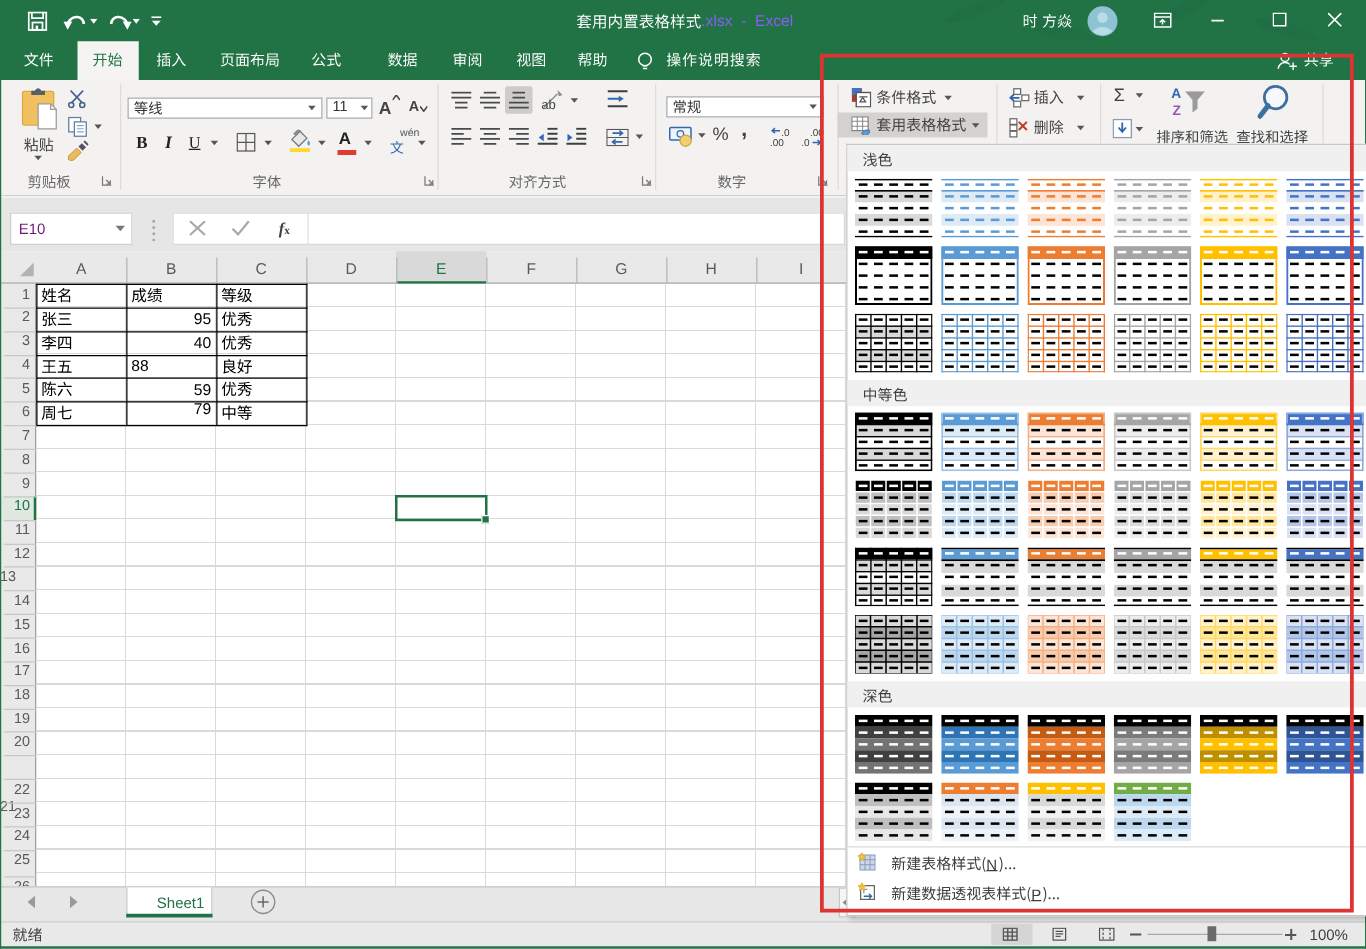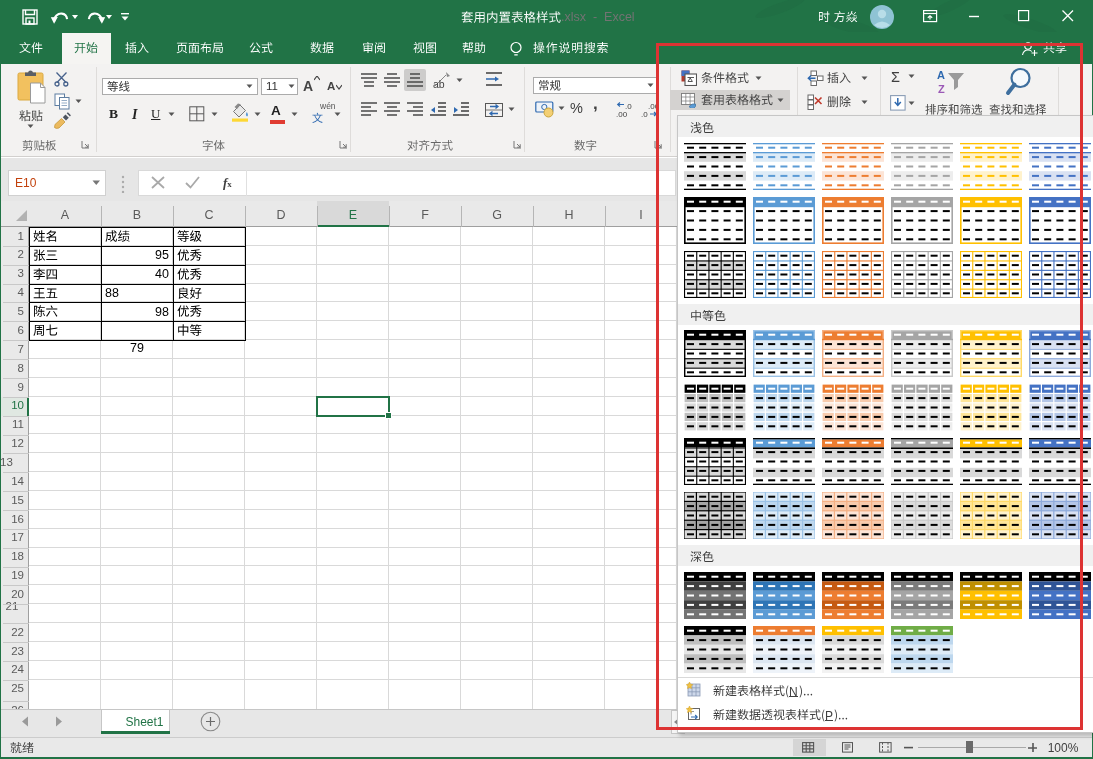--- a/index.html
+++ b/index.html
@@ -33,21 +33,21 @@
   </svg>
 <svg style="position:absolute;left:121px;top:13px;" width="9" height="8" viewBox="0 0 9 8">
     <g fill="#fff">
       <rect x="0" y="0" width="8" height="1.4"></rect>
       <path d="M0.5 3.5 h7 l-3.5 4 z"></path>
     </g>
   </svg>
 <svg style="position:absolute;left:461px;top:7.7px;overflow:visible" width="102" height="17">
     <path d="M7.3 -8.4C7.7 -8 8.1 -7.6 8.6 -7.1H4.1C4.6 -7.6 5 -8 5.3 -8.4ZM2 0.7C2.5 0.6 3.1 0.5 9.5 0.2C9.8 0.5 10 0.8 10.2 1L11 0.5C10.5 -0.1 9.5 -1.1 8.7 -1.8L7.9 -1.4C8.2 -1.1 8.5 -0.8 8.8 -0.5L3.4 -0.3C4 -0.7 4.6 -1.2 5.2 -1.8H11.8V-2.6H4.2V-3.5H9.3V-4.1H4.2V-4.9H9.3V-5.6H4.2V-6.4H9.3V-6.6C10 -6.1 10.8 -5.6 11.5 -5.3C11.6 -5.5 11.9 -5.8 12.1 -6C10.8 -6.5 9.4 -7.4 8.4 -8.4H11.7V-9.3H5.9C6.2 -9.6 6.4 -10 6.5 -10.3L5.6 -10.5C5.4 -10.1 5.1 -9.7 4.8 -9.3H0.8V-8.4H4.2C3.3 -7.5 2 -6.6 0.5 -5.9C0.7 -5.7 0.9 -5.4 1.1 -5.2C1.9 -5.5 2.6 -6 3.2 -6.4V-2.6H0.8V-1.8H3.9C3.3 -1.2 2.7 -0.7 2.5 -0.6C2.2 -0.4 2 -0.2 1.8 -0.2C1.9 0.1 2 0.5 2 0.7Z M14.4 -9.6V-5.1C14.4 -3.3 14.3 -1.1 12.9 0.5C13.1 0.6 13.5 0.9 13.6 1.1C14.6 0 15 -1.4 15.2 -2.8H18.3V0.9H19.3V-2.8H22.7V-0.3C22.7 -0.1 22.6 0 22.3 0C22.1 0.1 21.2 0.1 20.4 0C20.5 0.3 20.6 0.7 20.7 0.9C21.9 0.9 22.6 0.9 23 0.8C23.4 0.6 23.6 0.3 23.6 -0.3V-9.6ZM15.3 -8.7H18.3V-6.7H15.3ZM22.7 -8.7V-6.7H19.3V-8.7ZM15.3 -5.8H18.3V-3.7H15.3C15.3 -4.2 15.3 -4.7 15.3 -5.1ZM22.7 -5.8V-3.7H19.3V-5.8Z M26.2 -8.4V1H27.2V-7.4H30.8C30.7 -5.8 30.2 -3.7 27.5 -2.2C27.7 -2.1 28 -1.7 28.2 -1.5C29.9 -2.5 30.8 -3.7 31.2 -4.9C32.4 -3.8 33.6 -2.5 34.3 -1.7L35 -2.3C34.3 -3.2 32.8 -4.7 31.5 -5.8C31.6 -6.4 31.7 -6.9 31.7 -7.4H35.4V-0.2C35.4 -0 35.3 0.1 35 0.1C34.8 0.1 34 0.1 33.1 0C33.2 0.3 33.4 0.7 33.4 1C34.5 1 35.3 1 35.7 0.8C36.1 0.7 36.3 0.4 36.3 -0.2V-8.4H31.7V-10.5H30.8V-8.4Z M45.6 -9.3H47.8V-8.2H45.6ZM42.7 -9.3H44.8V-8.2H42.7ZM39.9 -9.3H41.9V-8.2H39.9ZM39.9 -5.3V-0.1H38.2V0.6H49.3V-0.1H47.6V-5.3H43.7L43.9 -6.1H49V-6.8H44L44.1 -7.5H48.7V-10H39V-7.5H43.2L43.1 -6.8H38.4V-6.1H43L42.8 -5.3ZM40.8 -0.1V-0.9H46.7V-0.1ZM40.8 -3.4H46.7V-2.7H40.8ZM40.8 -4V-4.7H46.7V-4ZM40.8 -2.1H46.7V-1.4H40.8Z M53.1 1C53.4 0.8 53.9 0.6 57.4 -0.5C57.3 -0.7 57.3 -1 57.2 -1.3L54.2 -0.4V-3.1C54.9 -3.7 55.6 -4.2 56.1 -4.8C57.1 -2.2 58.9 -0.3 61.5 0.6C61.6 0.3 61.9 -0 62.1 -0.2C60.9 -0.6 59.8 -1.2 58.9 -2C59.7 -2.5 60.6 -3.2 61.4 -3.8L60.6 -4.3C60 -3.8 59.1 -3.1 58.4 -2.6C57.9 -3.2 57.4 -4 57.1 -4.8H61.7V-5.6H56.7V-6.7H60.7V-7.5H56.7V-8.6H61.3V-9.4H56.7V-10.5H55.8V-9.4H51.3V-8.6H55.8V-7.5H52V-6.7H55.8V-5.6H50.8V-4.8H55C53.8 -3.8 52 -2.8 50.5 -2.3C50.6 -2.1 50.9 -1.8 51.1 -1.5C51.8 -1.8 52.5 -2.1 53.2 -2.5V-0.7C53.2 -0.2 53 0 52.7 0.1C52.9 0.3 53.1 0.8 53.1 1Z M69.7 -8.3H72.4C72 -7.6 71.5 -6.8 70.9 -6.2C70.3 -6.8 69.9 -7.5 69.5 -8.1ZM65 -10.5V-7.8H63.1V-6.9H64.9C64.5 -5.2 63.7 -3.2 62.9 -2.2C63 -2 63.2 -1.6 63.3 -1.4C64 -2.2 64.6 -3.6 65 -5V1H65.9V-5.3C66.3 -4.8 66.7 -4.1 66.9 -3.7L67.5 -4.5C67.3 -4.8 66.2 -6 65.9 -6.4V-6.9H67.3L67 -6.7C67.2 -6.5 67.6 -6.2 67.8 -6.1C68.2 -6.4 68.6 -6.9 69 -7.4C69.3 -6.8 69.8 -6.2 70.3 -5.6C69.3 -4.7 68 -4 66.8 -3.6C67 -3.5 67.2 -3.1 67.3 -2.9C67.6 -3 68 -3.1 68.3 -3.3V1H69.2V0.5H72.6V1H73.5V-3.4L74.1 -3.2C74.3 -3.4 74.5 -3.8 74.7 -3.9C73.5 -4.3 72.4 -4.9 71.6 -5.6C72.5 -6.5 73.2 -7.6 73.6 -8.9L73 -9.2L72.8 -9.2H70.2C70.3 -9.5 70.5 -9.9 70.7 -10.3L69.8 -10.5C69.3 -9.2 68.5 -8 67.5 -7.1V-7.8H65.9V-10.5ZM69.2 -0.4V-2.8H72.6V-0.4ZM68.9 -3.6C69.6 -4 70.3 -4.5 71 -5C71.6 -4.5 72.3 -4 73.1 -3.6Z M80.5 -10.1C80.9 -9.5 81.4 -8.7 81.6 -8.1L82.4 -8.5C82.2 -9 81.8 -9.8 81.3 -10.5ZM85.3 -10.5C85 -9.8 84.5 -8.8 84.1 -8.1H80V-7.2H82.8V-5.5H80.4V-4.7H82.8V-2.9H79.5V-2H82.8V1H83.7V-2H86.8V-2.9H83.7V-4.7H86.2V-5.5H83.7V-7.2H86.6V-8.1H85.1C85.5 -8.7 85.9 -9.5 86.2 -10.2ZM77.3 -10.5V-8.1H75.7V-7.2H77.3C76.9 -5.5 76.2 -3.5 75.4 -2.5C75.5 -2.2 75.8 -1.8 75.9 -1.6C76.4 -2.3 76.9 -3.5 77.3 -4.8V1H78.2V-5.5C78.5 -4.9 78.9 -4.2 79.1 -3.7L79.7 -4.4C79.5 -4.8 78.5 -6.2 78.2 -6.7V-7.2H79.5V-8.1H78.2V-10.5Z M96.4 -9.9C97 -9.4 97.8 -8.8 98.2 -8.3L98.8 -8.9C98.4 -9.3 97.6 -10 97 -10.4ZM94.6 -10.5C94.6 -9.7 94.6 -8.9 94.6 -8.2H88.2V-7.2H94.7C95 -2.6 96.1 1 98.1 1C99.1 1 99.4 0.4 99.6 -1.8C99.3 -1.9 99 -2.1 98.8 -2.3C98.7 -0.7 98.5 0.1 98.2 0.1C97 0.1 96 -3 95.7 -7.2H99.3V-8.2H95.6C95.6 -8.9 95.6 -9.7 95.6 -10.5ZM88.2 -0.3 88.5 0.6C90.1 0.3 92.4 -0.2 94.6 -0.8L94.5 -1.6L91.8 -1V-4.5H94.2V-5.4H88.6V-4.5H90.9V-0.8Z" transform="translate(0,13.8)" fill="#fff"></path>
   </svg>
-<div style="position:absolute;left:561.0px;top:7.6px;font:400 12.5px 'Liberation Sans',sans-serif;color:#737373;text-align:center;line-height:19px;white-space:nowrap">.xlsx &nbsp;-&nbsp; Excel</div>
+<div style="position:absolute;left:561.0px;top:7.6px;font:400 12.5px 'Liberation Sans',sans-serif;color:#8b5cf6;text-align:center;line-height:19px;white-space:nowrap">.xlsx &nbsp;-&nbsp; Excel</div>
 <svg style="position:absolute;left:818px;top:7.8px;overflow:visible" width="41" height="16">
     <path d="M5.7 -5.4C6.3 -4.5 7.1 -3.2 7.5 -2.5L8.3 -3C7.9 -3.7 7.1 -4.9 6.4 -5.8ZM3.9 -4.8V-2.1H1.8V-4.8ZM3.9 -5.6H1.8V-8.3H3.9ZM1 -9.1V-0.3H1.8V-1.3H4.7V-9.1ZM9.2 -10V-7.7H5.3V-6.8H9.2V-0.4C9.2 -0.2 9.1 -0.1 8.8 -0.1C8.6 -0 7.7 -0 6.7 -0.1C6.9 0.2 7 0.6 7.1 0.8C8.3 0.8 9 0.8 9.5 0.7C9.9 0.5 10.1 0.3 10.1 -0.4V-6.8H11.5V-7.7H10.1V-10Z M20.9 -9.8C21.2 -9.3 21.6 -8.5 21.7 -8H16.4V-7.1H19.7C19.5 -4.4 19.2 -1.3 16.2 0.3C16.4 0.4 16.7 0.8 16.8 1C19.1 -0.2 20 -2.2 20.4 -4.3H24.7C24.5 -1.6 24.2 -0.5 23.9 -0.1C23.7 -0 23.6 0 23.3 0C23 0 22.2 -0 21.3 -0.1C21.5 0.2 21.6 0.5 21.6 0.8C22.4 0.9 23.2 0.9 23.6 0.8C24.1 0.8 24.4 0.7 24.7 0.4C25.1 -0.1 25.4 -1.4 25.6 -4.8C25.6 -4.9 25.7 -5.2 25.7 -5.2H20.5C20.6 -5.8 20.6 -6.5 20.7 -7.1H26.8V-8H21.8L22.6 -8.4C22.5 -8.9 22.1 -9.6 21.7 -10.2Z M29.2 -4.1C29 -3.4 28.7 -2.6 28.3 -2.2L28.9 -1.8C29.4 -2.3 29.7 -3.1 29.9 -3.8ZM32.6 -4.1C32.4 -3.6 32 -2.9 31.7 -2.5L32.3 -2.2C32.6 -2.7 33 -3.3 33.4 -3.8ZM34.2 -4C34 -3.4 33.6 -2.7 33.2 -2.2L33.8 -1.8C34.3 -2.3 34.6 -3.1 34.8 -3.8ZM38.1 -4.1C37.8 -3.5 37.3 -2.7 37 -2.2L37.6 -1.9C38 -2.4 38.5 -3.1 38.9 -3.8ZM30.5 -9.3C30.3 -8.7 30 -7.8 29.6 -7.2L30.3 -6.9C30.7 -7.4 31 -8.3 31.2 -9ZM37.3 -9.3C36.9 -8.7 36.2 -7.9 35.8 -7.4L36.5 -7C37 -7.5 37.6 -8.2 38.1 -8.9ZM30.7 -4.8C30.6 -2.3 30.3 -0.6 28 0.3C28.2 0.4 28.5 0.7 28.6 0.9C29.9 0.4 30.6 -0.5 31 -1.6C31.6 -1.1 32.2 -0.5 32.5 -0.1L33.1 -0.6C32.7 -1.1 31.9 -1.8 31.3 -2.4C31.4 -3.1 31.5 -3.9 31.5 -4.8ZM35.6 -4.8C35.5 -2.1 35.2 -0.5 32.6 0.3C32.8 0.5 33 0.8 33.1 1C34.9 0.4 35.7 -0.5 36.1 -1.8C36.6 -0.6 37.4 0.4 38.7 0.9C38.8 0.7 39 0.3 39.2 0.1C37.6 -0.4 36.8 -1.7 36.4 -3.6C36.5 -3.9 36.5 -4.4 36.5 -4.8ZM33.4 -10.1C33.1 -7.6 32.4 -6 28.2 -5.3C28.4 -5.2 28.6 -4.8 28.7 -4.6C31.6 -5.1 33 -6.1 33.7 -7.6C34.7 -6 36.4 -5.1 38.6 -4.7C38.7 -4.9 39 -5.3 39.1 -5.4C36.7 -5.8 34.9 -6.8 34.1 -8.5C34.2 -9 34.3 -9.5 34.4 -10.1Z" transform="translate(0,13.2)" fill="#fff"></path>
   </svg>
 <svg style="position:absolute;left:869px;top:4px;" width="26" height="26" viewBox="0 0 26 26">
     <circle cx="13" cy="13" r="12" fill="#8FC3D4"></circle>
     <circle cx="13" cy="10" r="4.2" fill="#b8dde8"></circle>
     <path d="M5 21 q8 -7 16 0 a12 12 0 0 1 -16 0z" fill="#b8dde8"></path>
   </svg>
 <svg style="position:absolute;left:923px;top:10px;" width="15" height="13" viewBox="0 0 15 13">
     <g stroke="#fff" stroke-width="1.2" fill="none">
@@ -441,21 +441,21 @@
     <g fill="none">
       <circle cx="15.5" cy="11" r="9" stroke="#3e6f9e" stroke-width="2.2" fill="#f5f9fc"></circle>
       <path d="M9.5 17.5 L3 26" stroke="#3e6f9e" stroke-width="4" stroke-linecap="round"></path>
     </g>
   </svg>
 <svg style="position:absolute;left:989px;top:101.3px;overflow:visible" width="59" height="16">
     <path d="M3.4 -2.5H8.1V-1.5H3.4ZM3.4 -4H8.1V-3.1H3.4ZM2.5 -4.7V-0.9H8.9V-4.7ZM0.9 -0.2V0.6H10.7V-0.2ZM5.3 -9.7V-8.2H0.7V-7.4H4.4C3.4 -6.3 1.8 -5.4 0.4 -4.9C0.6 -4.7 0.9 -4.4 1 -4.2C2.5 -4.8 4.2 -6 5.3 -7.4V-5H6.1V-7.4C7.2 -6.1 8.9 -4.9 10.5 -4.3C10.6 -4.5 10.9 -4.8 11.1 -5C9.6 -5.4 8.1 -6.4 7.1 -7.4H10.9V-8.2H6.1V-9.7Z M19.3 -8.9C19.8 -8.5 20.5 -7.7 20.8 -7.2L21.5 -7.7C21.2 -8.2 20.5 -8.9 19.9 -9.4ZM13.7 -9.7V-7.3H12V-6.5H13.7V-4C13 -3.9 12.4 -3.7 11.9 -3.6L12.1 -2.7L13.7 -3.2V-0.2C13.7 -0 13.6 0 13.5 0C13.3 0 12.8 0.1 12.3 0C12.4 0.3 12.5 0.6 12.5 0.8C13.3 0.8 13.8 0.8 14.1 0.7C14.4 0.5 14.5 0.3 14.5 -0.2V-3.4L16 -3.9L15.9 -4.7L14.5 -4.3V-6.5H15.9V-7.3H14.5V-9.7ZM21 -5.3C20.6 -4.5 20.1 -3.6 19.4 -2.8C19.1 -3.7 18.9 -4.7 18.8 -5.9L22.3 -6.2L22.2 -7L18.7 -6.7C18.6 -7.6 18.5 -8.6 18.5 -9.6H17.6C17.7 -8.6 17.7 -7.5 17.8 -6.6L16.1 -6.4L16.1 -5.6L17.9 -5.8C18.1 -4.4 18.3 -3.1 18.7 -2.1C17.8 -1.3 16.8 -0.6 15.7 -0.1C16 0 16.2 0.3 16.4 0.5C17.3 0.1 18.2 -0.5 19 -1.2C19.6 0 20.3 0.8 21.4 0.9C22 0.9 22.4 0.3 22.7 -1.6C22.5 -1.6 22.1 -1.8 21.9 -2C21.8 -0.7 21.6 -0.1 21.3 -0.1C20.7 -0.2 20.1 -0.9 19.7 -1.9C20.6 -2.8 21.3 -3.9 21.7 -4.9Z M29.1 -8.6V0.4H29.9V-0.5H32.5V0.3H33.4V-8.6ZM29.9 -1.4V-7.8H32.5V-1.4ZM28 -9.6C27 -9.1 25.2 -8.8 23.7 -8.6C23.8 -8.4 23.9 -8.1 23.9 -7.9C24.5 -8 25.2 -8.1 25.8 -8.2V-6.3H23.6V-5.5H25.6C25.1 -4 24.2 -2.4 23.3 -1.5C23.4 -1.3 23.7 -1 23.8 -0.7C24.5 -1.5 25.3 -2.9 25.8 -4.2V0.9H26.7V-4.2C27.2 -3.5 27.8 -2.6 28.1 -2.2L28.6 -2.9C28.3 -3.3 27.1 -4.7 26.7 -5.2V-5.5H28.7V-6.3H26.7V-8.3C27.4 -8.5 28.1 -8.7 28.6 -8.9Z M35.2 -8.8C35.9 -8.2 36.7 -7.4 37 -6.9L37.7 -7.4C37.3 -8 36.5 -8.7 35.9 -9.3ZM39.6 -9.3C39.4 -8.3 38.9 -7.3 38.2 -6.6C38.5 -6.5 38.8 -6.3 39 -6.1C39.2 -6.5 39.5 -6.9 39.7 -7.3H41.4V-5.6H38.2V-4.9H40.3C40.1 -3.4 39.6 -2.3 37.9 -1.7C38.1 -1.5 38.3 -1.2 38.4 -1C40.3 -1.7 40.9 -3 41.1 -4.9H42.3V-2.2C42.3 -1.3 42.5 -1.1 43.4 -1.1C43.5 -1.1 44.3 -1.1 44.5 -1.1C45.2 -1.1 45.4 -1.4 45.5 -2.9C45.3 -3 44.9 -3.1 44.8 -3.2C44.7 -2 44.7 -1.9 44.4 -1.9C44.2 -1.9 43.6 -1.9 43.5 -1.9C43.2 -1.9 43.2 -1.9 43.2 -2.2V-4.9H45.4V-5.6H42.3V-7.3H45V-8.1H42.3V-9.6H41.4V-8.1H40.1C40.2 -8.4 40.4 -8.8 40.5 -9.1ZM37.4 -5.2H35.1V-4.4H36.6V-1C36.1 -0.7 35.5 -0.3 35 0.2L35.6 0.9C36.2 0.2 36.9 -0.4 37.3 -0.4C37.5 -0.4 37.9 -0.1 38.4 0.2C39.1 0.7 40.1 0.8 41.4 0.8C42.5 0.8 44.5 0.7 45.4 0.7C45.4 0.4 45.5 -0 45.6 -0.2C44.5 -0.1 42.7 -0 41.4 -0C40.2 -0 39.2 -0.1 38.5 -0.5C38 -0.9 37.7 -1.1 37.4 -1.1Z M48 -9.6V-7.3H46.5V-6.5H48V-4.1C47.4 -3.9 46.9 -3.7 46.4 -3.6L46.6 -2.8L48 -3.2V-0.1C48 0 48 0.1 47.8 0.1C47.7 0.1 47.3 0.1 46.8 0.1C46.9 0.3 47 0.7 47 0.9C47.7 0.9 48.2 0.9 48.5 0.7C48.8 0.6 48.9 0.3 48.9 -0.1V-3.5L50.2 -3.9L50.1 -4.7L48.9 -4.4V-6.5H50.2V-7.3H48.9V-9.6ZM55.2 -8.3C54.8 -7.7 54.3 -7.1 53.6 -6.7C53 -7.1 52.5 -7.7 52.1 -8.3ZM50.6 -9.1V-8.3H51.3C51.7 -7.5 52.3 -6.8 52.9 -6.3C52 -5.7 51 -5.3 50.1 -5.1C50.2 -4.9 50.4 -4.6 50.5 -4.4C51.6 -4.7 52.6 -5.1 53.6 -5.8C54.5 -5.1 55.5 -4.7 56.7 -4.4C56.8 -4.6 57 -4.9 57.2 -5.1C56.1 -5.3 55.1 -5.7 54.3 -6.2C55.2 -6.9 56 -7.8 56.5 -8.8L55.9 -9.1L55.8 -9.1ZM53.1 -4.7V-3.7H50.8V-2.9H53.1V-1.8H50.2V-1H53.1V0.9H54V-1H57V-1.8H54V-2.9H56.2V-3.7H54V-4.7Z" transform="translate(0,12.7)" fill="#444"></path>
   </svg>
 <div style="position:absolute;left:1px;top:158px;width:1091px;height:43px;background:#e6e6e6"></div>
 <div style="position:absolute;left:8px;top:170px;width:98px;height:26px;background:#fff;border:1px solid #d0d0d0"></div>
-<div style="position:absolute;left:15px;top:174.0px;font:400 12px 'Liberation Sans',sans-serif;color:#c2410c;text-align:left;line-height:18px;white-space:nowrap">E10</div>
+<div style="position:absolute;left:15px;top:174.0px;font:400 12px 'Liberation Sans',sans-serif;color:#701a75;text-align:left;line-height:18px;white-space:nowrap">E10</div>
 <svg style="position:absolute;left:92px;top:180px;" width="9" height="6" viewBox="0 0 9 6">
     <path d="M0.5 0.5 h7.5 l-3.75 4.5 z" fill="#777"></path>
   </svg>
 <svg style="position:absolute;left:121px;top:175px;" width="4" height="18" viewBox="0 0 4 18">
     <g fill="#aaa">
       <circle cx="2" cy="2" r="1.2"></circle>
       <circle cx="2" cy="7" r="1.2"></circle>
       <circle cx="2" cy="12" r="1.2"></circle>
       <circle cx="2" cy="17" r="1.2"></circle>
     </g>
@@ -526,21 +526,21 @@
 <div style="position:absolute;left:0px;top:510.5px;width:24px;font:400 11.5px 'Liberation Sans',sans-serif;color:#5a5a5a;text-align:right;line-height:17px;white-space:nowrap">16</div>
 <div style="position:absolute;left:3px;top:509.9px;width:26px;height:1px;background:#c8c8c8"></div>
 <div style="position:absolute;left:0px;top:529.3px;width:24px;font:400 11.5px 'Liberation Sans',sans-serif;color:#5a5a5a;text-align:right;line-height:17px;white-space:nowrap">17</div>
 <div style="position:absolute;left:3px;top:528.8px;width:26px;height:1px;background:#c8c8c8"></div>
 <div style="position:absolute;left:0px;top:548.2px;width:24px;font:400 11.5px 'Liberation Sans',sans-serif;color:#5a5a5a;text-align:right;line-height:17px;white-space:nowrap">18</div>
 <div style="position:absolute;left:3px;top:547.6px;width:26px;height:1px;background:#c8c8c8"></div>
 <div style="position:absolute;left:0px;top:567.1px;width:24px;font:400 11.5px 'Liberation Sans',sans-serif;color:#5a5a5a;text-align:right;line-height:17px;white-space:nowrap">19</div>
 <div style="position:absolute;left:3px;top:566.5px;width:26px;height:1px;background:#c8c8c8"></div>
 <div style="position:absolute;left:0px;top:585.9px;width:24px;font:400 11.5px 'Liberation Sans',sans-serif;color:#5a5a5a;text-align:right;line-height:17px;white-space:nowrap">20</div>
 <div style="position:absolute;left:3px;top:585.3px;width:26px;height:1px;background:#c8c8c8"></div>
-<div style="position:absolute;left:0px;top:598px;width:24px;font:400 11.5px 'Liberation Sans',sans-serif;color:#5a5a5a;text-align:center;line-height:17px;white-space:nowrap">21</div>
+<div style="position:absolute;left:0px;top:638px;width:24px;font:400 11.5px 'Liberation Sans',sans-serif;color:#5a5a5a;text-align:left;line-height:17px;white-space:nowrap">21</div>
 <div style="position:absolute;left:3px;top:604.2px;width:26px;height:1px;background:#c8c8c8"></div>
 <div style="position:absolute;left:0px;top:623.6px;width:24px;font:400 11.5px 'Liberation Sans',sans-serif;color:#5a5a5a;text-align:right;line-height:17px;white-space:nowrap">22</div>
 <div style="position:absolute;left:3px;top:623.1px;width:26px;height:1px;background:#c8c8c8"></div>
 <div style="position:absolute;left:0px;top:642.5px;width:24px;font:400 11.5px 'Liberation Sans',sans-serif;color:#5a5a5a;text-align:right;line-height:17px;white-space:nowrap">23</div>
 <div style="position:absolute;left:3px;top:641.9px;width:26px;height:1px;background:#c8c8c8"></div>
 <div style="position:absolute;left:0px;top:661.4px;width:24px;font:400 11.5px 'Liberation Sans',sans-serif;color:#5a5a5a;text-align:right;line-height:17px;white-space:nowrap">24</div>
 <div style="position:absolute;left:3px;top:660.8px;width:26px;height:1px;background:#c8c8c8"></div>
 <div style="position:absolute;left:0px;top:680.2px;width:24px;font:400 11.5px 'Liberation Sans',sans-serif;color:#5a5a5a;text-align:right;line-height:17px;white-space:nowrap">25</div>
 <div style="position:absolute;left:3px;top:679.6px;width:26px;height:1px;background:#c8c8c8"></div>
 <div style="position:absolute;left:3px;top:700.9px;width:26px;height:1px;background:#c8c8c8"></div>
@@ -581,28 +581,28 @@
 <svg style="position:absolute;left:33px;top:283.5px;overflow:visible" width="27" height="17">
     <path d="M0.7 -0.5V0.4H11.9V-0.5H6.7V-4.4H10.8V-5.3H6.7V-8.7H11.2V-9.7H1.3V-8.7H5.8V-5.3H1.8V-4.4H5.8V-0.5Z M14.7 -5.6V-4.7H17C16.8 -3.2 16.5 -1.8 16.3 -0.6H13.2V0.3H24.3V-0.6H21.8C22 -2.2 22.1 -4.2 22.2 -5.6L21.5 -5.7L21.3 -5.6H18.2L18.6 -8.4H23.4V-9.3H14V-8.4H17.6C17.5 -7.5 17.3 -6.6 17.2 -5.6ZM17.3 -0.6C17.5 -1.8 17.8 -3.2 18 -4.7H21.2C21.1 -3.6 21 -2 20.8 -0.6Z" transform="translate(0,13.8)" fill="#000"></path>
   </svg>
 <div style="position:absolute;left:105px;top:283.7px;width:64px;font:400 12.5px 'Liberation Sans',sans-serif;color:#000;text-align:left;line-height:19px;white-space:nowrap">88</div>
 <svg style="position:absolute;left:177px;top:283.5px;overflow:visible" width="27" height="17">
     <path d="M9.4 -6.2V-4.8H3.2V-6.2ZM9.4 -7H3.2V-8.5H9.4ZM2.1 1.1C2.4 0.9 2.9 0.8 6.3 -0.2C6.3 -0.4 6.2 -0.8 6.2 -1L3.2 -0.3V-3.9H5.1C6.3 -1.5 8.4 0.2 11.3 0.9C11.5 0.6 11.7 0.3 11.9 0.1C10.6 -0.2 9.4 -0.7 8.5 -1.4C9.4 -1.9 10.4 -2.6 11.2 -3.2L10.5 -3.8C9.8 -3.2 8.7 -2.4 7.8 -1.9C7.1 -2.5 6.5 -3.2 6.1 -3.9H10.4V-9.3H7C6.9 -9.7 6.7 -10.2 6.5 -10.6L5.6 -10.4C5.7 -10.1 5.8 -9.7 5.9 -9.3H2.2V-0.8C2.2 -0.2 1.9 0.2 1.6 0.3C1.8 0.5 2.1 0.9 2.1 1.1Z M13.3 -3.7C14 -3.2 14.7 -2.7 15.3 -2.1C14.7 -1 13.8 -0.2 12.8 0.2C13 0.4 13.3 0.8 13.4 1C14.5 0.4 15.3 -0.4 16 -1.5C16.6 -1 17 -0.5 17.3 -0.1L18 -0.9C17.6 -1.4 17.1 -1.9 16.5 -2.4C17.2 -3.8 17.6 -5.6 17.8 -7.8L17.2 -8L17.1 -7.9H15.3C15.4 -8.8 15.6 -9.7 15.7 -10.4L14.8 -10.5C14.7 -9.7 14.5 -8.8 14.4 -7.9H13V-7.1H14.2C13.9 -5.8 13.6 -4.5 13.3 -3.7ZM16.9 -7.1C16.7 -5.5 16.3 -4.1 15.8 -3C15.3 -3.3 14.8 -3.7 14.3 -4C14.6 -4.9 14.8 -6 15.1 -7.1ZM20.8 -6.6V-5.2H17.9V-4.3H20.8V-0.1C20.8 0.1 20.7 0.1 20.5 0.1C20.3 0.1 19.6 0.1 18.9 0.1C19 0.4 19.2 0.8 19.2 1C20.2 1 20.8 1 21.2 0.9C21.6 0.7 21.7 0.4 21.7 -0.1V-4.3H24.5V-5.2H21.7V-6.4C22.6 -7.2 23.5 -8.2 24.1 -9.2L23.5 -9.6L23.2 -9.6H18.4V-8.7H22.6C22.1 -8 21.4 -7.2 20.8 -6.6Z" transform="translate(0,13.8)" fill="#000"></path>
   </svg>
 <svg style="position:absolute;left:33px;top:302.4px;overflow:visible" width="27" height="17">
     <path d="M9.7 -2.8C10.3 -1.8 10.9 -0.5 11.2 0.2L12.1 -0.2C11.7 -0.9 11 -2.2 10.5 -3.1ZM5.7 -3.1C5.4 -2.1 4.8 -1 4.1 -0.2C4.3 -0.1 4.6 0.2 4.8 0.3C5.5 -0.5 6.2 -1.7 6.6 -2.8ZM1 -10V1H1.9V-9.1H3.4C3.2 -8.3 2.9 -7.1 2.5 -6.2C3.4 -5.2 3.6 -4.4 3.6 -3.7C3.6 -3.4 3.5 -3 3.3 -2.9C3.2 -2.8 3.1 -2.8 2.9 -2.8C2.8 -2.8 2.5 -2.8 2.3 -2.8C2.4 -2.6 2.5 -2.2 2.5 -1.9C2.8 -1.9 3.1 -1.9 3.3 -2C3.6 -2 3.8 -2.1 4 -2.2C4.3 -2.4 4.4 -3 4.4 -3.6C4.4 -4.4 4.2 -5.3 3.4 -6.3C3.8 -7.3 4.2 -8.6 4.5 -9.6L3.9 -10L3.8 -10ZM4.6 -8.8V-8H6.2C6 -7 5.7 -6.2 5.5 -5.9C5.2 -5.3 5.1 -4.9 4.8 -4.9C4.9 -4.6 5.1 -4.1 5.1 -4C5.2 -4.1 5.7 -4.1 6.2 -4.1H7.8V-0.1C7.8 0 7.7 0.1 7.6 0.1C7.4 0.1 6.9 0.1 6.2 0.1C6.4 0.3 6.5 0.7 6.5 1C7.4 1 7.9 1 8.2 0.8C8.6 0.7 8.7 0.4 8.7 -0.1V-4.1H11.4L11.4 -5H8.7V-6.9H7.8V-5H6C6.5 -5.9 6.9 -6.9 7.2 -8H11.8V-8.8H7.5C7.7 -9.4 7.8 -9.9 8 -10.5L6.9 -10.6C6.8 -10 6.7 -9.4 6.5 -8.8Z M13.2 -7.2V-6.2H24.3V-7.2ZM16.4 -4.8C15.5 -3 14.2 -1 13.1 0.3C13.3 0.4 13.8 0.8 14 0.9C15.2 -0.4 16.5 -2.5 17.4 -4.5ZM20.1 -4.5C21.2 -2.8 22.7 -0.5 23.4 0.9L24.4 0.3C23.6 -1 22.1 -3.2 20.9 -4.9ZM17.6 -10.1C18 -9.3 18.5 -8.1 18.8 -7.5L19.8 -7.9C19.5 -8.5 19 -9.6 18.6 -10.4Z" transform="translate(0,13.8)" fill="#000"></path>
   </svg>
-<div style="position:absolute;left:105px;top:302.6px;width:64px;font:400 12.5px 'Liberation Sans',sans-serif;color:#000;text-align:right;line-height:19px;white-space:nowrap">98</div>
+<div style="position:absolute;left:105px;top:302.6px;width:64px;font:400 12.5px 'Liberation Sans',sans-serif;color:#000;text-align:right;line-height:19px;white-space:nowrap">59</div>
 <svg style="position:absolute;left:177px;top:302.4px;overflow:visible" width="27" height="17">
     <path d="M8 -5.7V-0.7C8 0.4 8.2 0.7 9.2 0.7C9.4 0.7 10.5 0.7 10.7 0.7C11.6 0.7 11.8 0.1 11.9 -1.8C11.7 -1.8 11.3 -2 11.1 -2.1C11 -0.5 11 -0.2 10.6 -0.2C10.4 -0.2 9.5 -0.2 9.3 -0.2C9 -0.2 8.9 -0.3 8.9 -0.7V-5.7ZM8.7 -9.7C9.3 -9.1 10.1 -8.3 10.4 -7.8L11.1 -8.3C10.8 -8.8 10 -9.6 9.4 -10.2ZM6.5 -10.4C6.5 -9.4 6.5 -8.5 6.5 -7.5H3.6V-6.6H6.4C6.2 -3.8 5.6 -1.2 3.4 0.3C3.7 0.4 4 0.7 4.1 1C6.4 -0.7 7.1 -3.6 7.4 -6.6H11.9V-7.5H7.4C7.4 -8.5 7.5 -9.4 7.5 -10.4ZM3.4 -10.5C2.7 -8.6 1.6 -6.7 0.5 -5.5C0.6 -5.3 0.9 -4.8 1 -4.5C1.4 -5 1.7 -5.4 2.1 -5.9V1H3V-7.3C3.5 -8.2 3.9 -9.2 4.3 -10.2Z M22.2 -10.5C20.4 -10 16.9 -9.7 13.9 -9.6C14 -9.4 14.2 -9 14.2 -8.8C15.5 -8.9 16.9 -9 18.2 -9.1V-7.8H13.3V-7H17.2C16.1 -5.9 14.4 -4.9 12.9 -4.4C13.1 -4.2 13.3 -3.9 13.5 -3.7C15.2 -4.3 17.1 -5.5 18.2 -7V-4.6H19.2V-7C20.3 -5.6 22.2 -4.4 23.9 -3.8C24.1 -4 24.3 -4.4 24.5 -4.6C23 -5 21.4 -5.9 20.3 -7H24.2V-7.8H19.2V-9.2C20.6 -9.3 21.9 -9.5 23 -9.7ZM14.9 -4.3V-3.5H16.7C16.4 -1.8 15.7 -0.5 13.3 0.2C13.5 0.4 13.8 0.8 13.9 1C16.5 0.2 17.3 -1.5 17.7 -3.5H19.9C19.8 -2.9 19.6 -2.4 19.4 -2H22.3C22.1 -0.8 22 -0.2 21.8 -0.1C21.7 0 21.5 0 21.3 0C21 0 20.3 0 19.5 -0C19.7 0.2 19.8 0.6 19.8 0.8C20.6 0.9 21.3 0.9 21.6 0.9C22.1 0.8 22.3 0.8 22.5 0.5C22.9 0.2 23.1 -0.6 23.3 -2.4C23.3 -2.6 23.3 -2.8 23.3 -2.8H20.6L21 -4.3Z" transform="translate(0,13.8)" fill="#000"></path>
   </svg>
 <svg style="position:absolute;left:33px;top:321.2px;overflow:visible" width="27" height="17">
     <path d="M1.9 -9.9V-5.9C1.9 -3.9 1.7 -1.4 0.4 0.5C0.6 0.6 1 0.9 1.2 1.1C2.6 -0.9 2.8 -3.8 2.8 -5.9V-9H10.1V-0.2C10.1 0 10 0.1 9.8 0.1C9.5 0.1 8.8 0.1 8 0.1C8.1 0.3 8.2 0.8 8.3 1C9.4 1 10.1 1 10.5 0.8C10.9 0.7 11 0.4 11 -0.2V-9.9ZM5.8 -8.8V-7.7H3.6V-6.9H5.8V-5.7H3.3V-4.9H9.4V-5.7H6.7V-6.9H9.1V-7.7H6.7V-8.8ZM3.9 -3.9V0.1H4.8V-0.6H8.8V-3.9ZM4.8 -3.1H7.9V-1.4H4.8Z M16.7 -10.3V-6.1L13.1 -5.5L13.3 -4.6L16.7 -5.1V-1.4C16.7 0.2 17.2 0.6 18.8 0.6C19.1 0.6 21.7 0.6 22 0.6C23.6 0.6 23.9 -0.2 24.1 -2.2C23.8 -2.3 23.4 -2.5 23.1 -2.7C23 -0.8 22.9 -0.4 22 -0.4C21.5 -0.4 19.2 -0.4 18.8 -0.4C17.9 -0.4 17.7 -0.6 17.7 -1.3V-5.3L24.4 -6.4L24.3 -7.3L17.7 -6.3V-10.3Z" transform="translate(0,13.8)" fill="#000"></path>
   </svg>
-<div style="position:absolute;left:105px;top:339px;width:64px;font:400 12.5px 'Liberation Sans',sans-serif;color:#000;text-align:center;line-height:19px;white-space:nowrap">79</div>
+<div style="position:absolute;left:105px;top:318px;width:64px;font:400 12.5px 'Liberation Sans',sans-serif;color:#000;text-align:right;line-height:19px;white-space:nowrap">79</div>
 <svg style="position:absolute;left:177px;top:321.2px;overflow:visible" width="27" height="17">
     <path d="M5.7 -10.5V-8.3H1.2V-2.3H2.1V-3.1H5.7V1H6.7V-3.1H10.3V-2.4H11.3V-8.3H6.7V-10.5ZM2.1 -4V-7.4H5.7V-4ZM10.3 -4H6.7V-7.4H10.3Z M19.7 -10.6C19.4 -9.5 18.7 -8.5 17.9 -7.9L18.2 -7.6V-6.8H14.3V-6H18.2V-4.9H13.1V-4H20.8V-2.9H13.5V-2.1H20.8V-0.1C20.8 0.1 20.8 0.1 20.5 0.1C20.3 0.1 19.6 0.1 18.7 0.1C18.9 0.4 19 0.7 19.1 1C20.1 1 20.8 1 21.2 0.9C21.6 0.7 21.8 0.4 21.8 -0.1V-2.1H24.1V-2.9H21.8V-4H24.5V-4.9H19.2V-6H23.3V-6.8H19.2V-7.6H19C19.3 -7.9 19.6 -8.3 19.8 -8.7H20.6C21 -8.2 21.4 -7.6 21.5 -7.2L22.3 -7.5C22.2 -7.8 21.9 -8.2 21.6 -8.7H24.3V-9.5H20.2C20.4 -9.7 20.5 -10 20.6 -10.4ZM15.3 -1.6C16.1 -1 17 -0.2 17.4 0.4L18.1 -0.2C17.7 -0.8 16.8 -1.6 16 -2.1ZM14.8 -10.6C14.4 -9.5 13.7 -8.4 12.9 -7.6C13.1 -7.5 13.5 -7.2 13.7 -7.1C14.1 -7.5 14.5 -8.1 14.9 -8.7H15.4C15.6 -8.2 15.8 -7.6 15.9 -7.2L16.8 -7.5C16.7 -7.8 16.5 -8.2 16.3 -8.7H18.6V-9.5H15.3C15.5 -9.7 15.6 -10 15.7 -10.3Z" transform="translate(0,13.8)" fill="#000"></path>
   </svg>
 <div style="position:absolute;left:316px;top:395.9px;width:74px;height:21px;border:2px solid #217346;background:transparent"></div>
 <div style="position:absolute;left:385px;top:412.2px;width:7px;height:7px;background:#217346;border:1px solid #fff"></div>
 <div style="position:absolute;left:0px;top:701.6px;width:24px;font:400 11.5px 'Liberation Sans',sans-serif;color:#5a5a5a;text-align:right;line-height:17px;white-space:nowrap">26</div>
 <div style="position:absolute;left:1px;top:709px;width:1092px;height:28px;background:#e7e7e7;border-top:1px solid #c6c6c6"></div>
 <svg style="position:absolute;left:20px;top:716px;" width="44" height="11" viewBox="0 0 44 11">
     <g fill="#9a9a9a">
       <path d="M8 0.5 v10 l-6 -5 z M8 0.5"></path>

